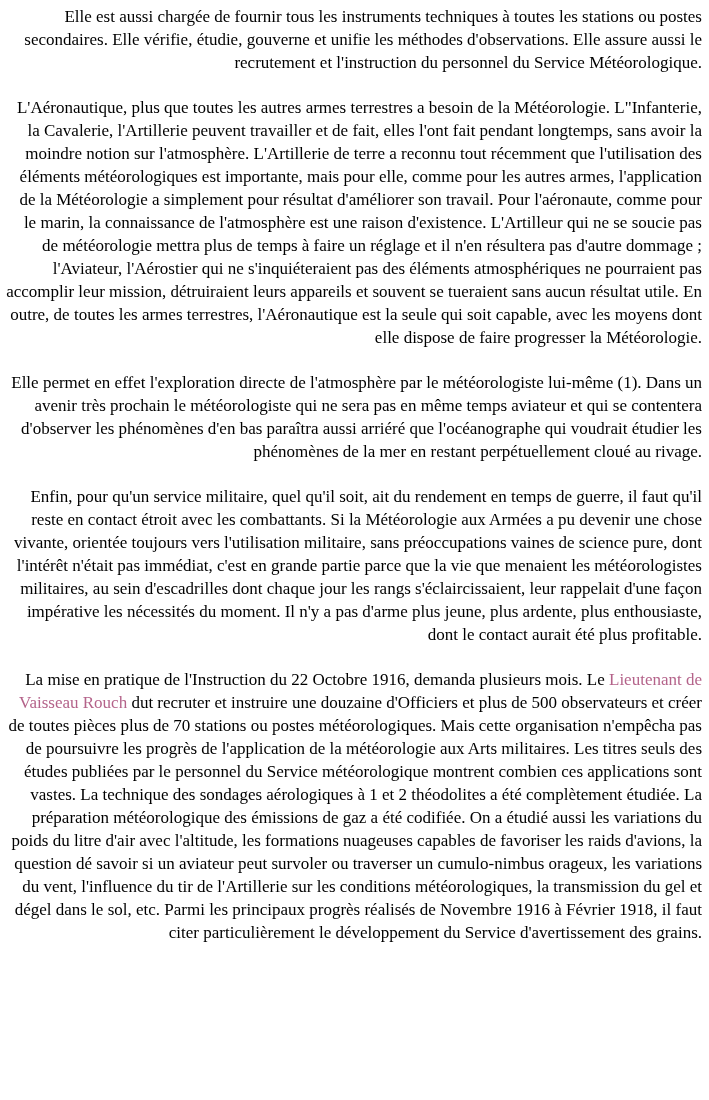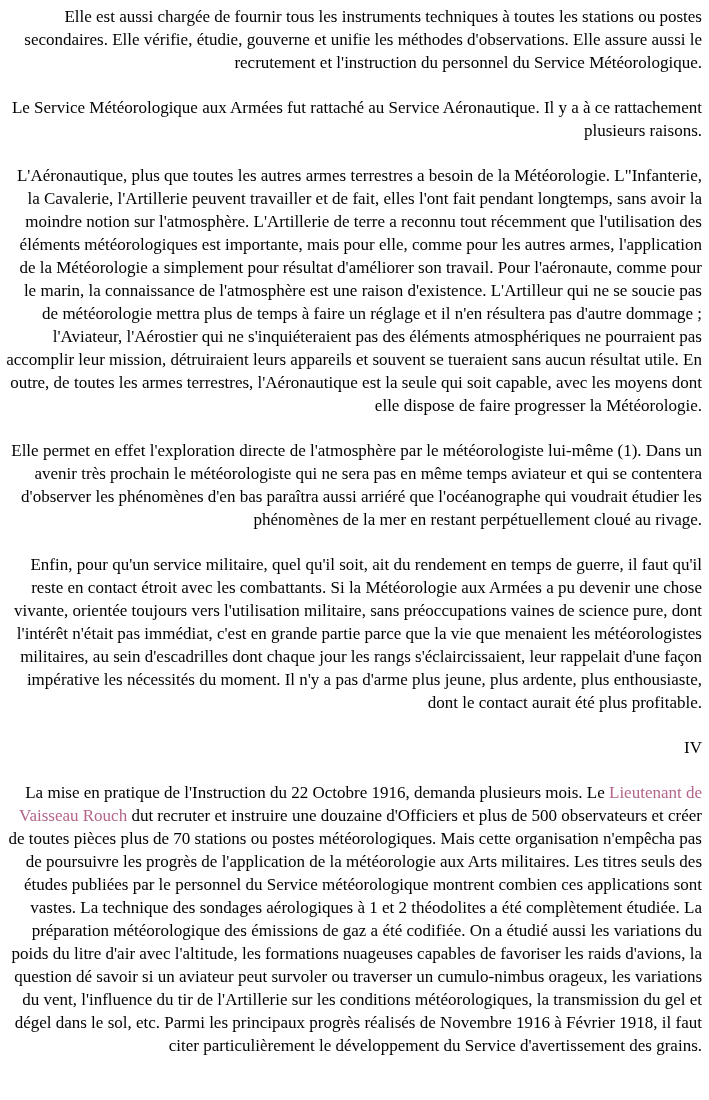--- a/index.html
+++ b/index.html
@@ -35,27 +35,25 @@
   }
 </style>
 </head>
 <body style="background: rgb(255, 255, 255); color: rgb(0, 0, 0);">
 
 <main class="doc">
 
   <p>Elle est aussi chargée de fournir tous les instruments techniques à toutes les stations ou postes secondaires. Elle vérifie, étudie, gouverne et unifie les méthodes d'observations. Elle assure aussi le recrutement et l'instruction du personnel du Service Météorologique.</p>
 
 
-  <p>Le Service Météorologique aux Armées fut rattaché au Service Aéronautique. Il y a à ce rattachement plusieurs raisons.</p>
 
   <p>L'Aéronautique, plus que toutes les autres armes terrestres a besoin de la Météorologie. L"Infanterie, la Cavalerie, l'Artillerie peuvent travailler et de fait, elles l'ont fait pendant longtemps, sans avoir la moindre notion sur l'atmosphère. L'Artillerie de terre a reconnu tout récemment que l'utilisation des éléments météorologiques est importante, mais pour elle, comme pour les autres armes, l'application de la Météorologie a simplement pour résultat d'améliorer son travail. Pour l'aéronaute, comme pour le marin, la connaissance de l'atmosphère est une raison d'existence. L'Artilleur qui ne se soucie pas de météorologie mettra plus de temps à faire un réglage et il n'en résultera pas d'autre dommage ; l'Aviateur, l'Aérostier qui ne s'inquiéteraient pas des éléments atmosphériques ne pourraient pas accomplir leur mission, détruiraient leurs appareils et souvent se tueraient sans aucun résultat utile. En outre, de toutes les armes terrestres, l'Aéronautique est la seule qui soit capable, avec les moyens dont elle dispose de faire progresser la Météorologie.</p>
 
   <p>Elle permet en effet l'exploration directe de l'atmosphère par le météorologiste lui-même (1). Dans un avenir très prochain le météorologiste qui ne sera pas en même temps aviateur et qui se contentera d'observer les phénomènes d'en bas paraîtra aussi arriéré que l'océanographe qui voudrait étudier les phénomènes de la mer en restant perpétuellement cloué au rivage.</p>
 
   <p>Enfin, pour qu'un service militaire, quel qu'il soit, ait du rendement en temps de guerre, il faut qu'il reste en contact étroit avec les combattants. Si la Météorologie aux Armées a pu devenir une chose vivante, orientée toujours vers l'utilisation militaire, sans préoccupations vaines de science pure, dont l'intérêt n'était pas immédiat, c'est en grande partie parce que la vie que menaient les météorologistes militaires, au sein d'escadrilles dont chaque jour les rangs s'éclaircissaient, leur rappelait d'une façon impérative les nécessités du moment. Il n'y a pas d'arme plus jeune, plus ardente, plus enthousiaste, dont le contact aurait été plus profitable.</p>
 
-  <p class="section-number">IV</p>
 
   <p>
     <span>La mise en pratique de l'Instruction du 22 Octobre 1916, demanda plusieurs mois. Le </span><a class="inline-link">Lieutenant de Vaisseau Rouch</a><span> dut recruter et instruire une douzaine d'Officiers et plus de 500 observateurs et créer de toutes pièces plus de 70 stations ou postes météorologiques. Mais cette organisation n'empêcha pas de poursuivre les progrès de l'application de la météorologie aux Arts militaires. Les titres seuls des études publiées par le personnel du Service météorologique montrent combien ces applications sont vastes. La technique des sondages aérologiques à 1 et 2 théodolites a été complètement étudiée. La préparation météorologique des émissions de gaz a été codifiée. On a étudié aussi les variations du poids du litre d'air avec l'altitude, les formations nuageuses capables de favoriser les raids d'avions, la question dé savoir si un aviateur peut survoler ou traverser un cumulo-nimbus orageux, les variations du vent, l'influence du tir de l'Artillerie sur les conditions météorologiques, la transmission du gel et dégel dans le sol, etc. Parmi les principaux progrès réalisés de Novembre 1916 à Février 1918, il faut citer particulièrement le développement du Service d'avertissement des grains.</span>
   </p>
 
 </main>
 
 </body></html>

